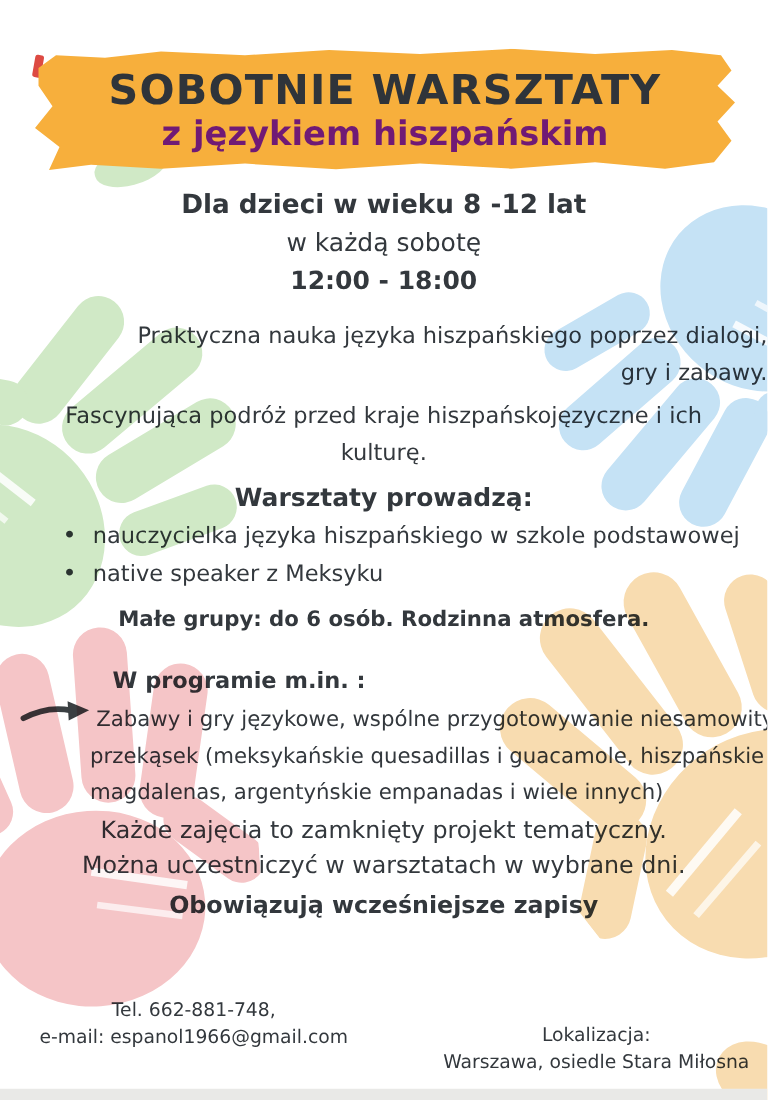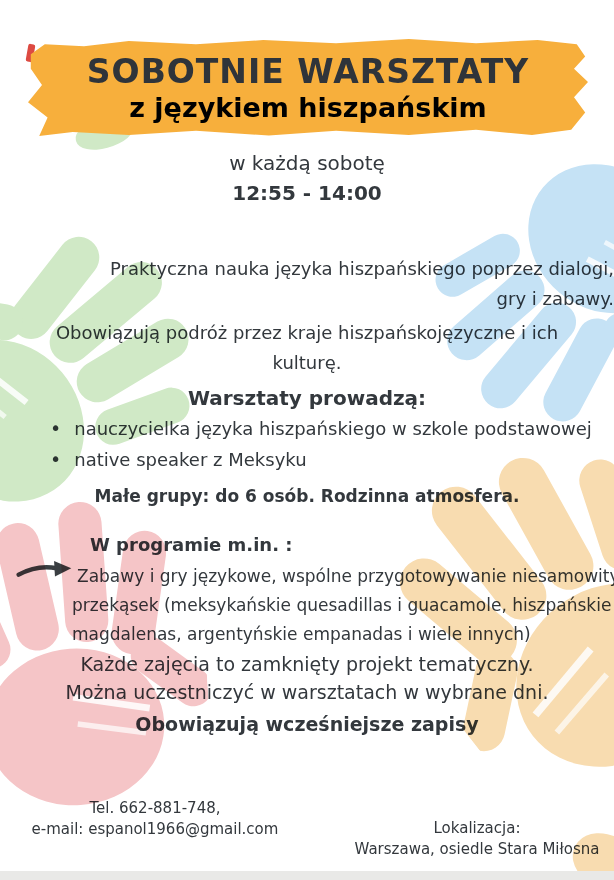--- a/index.html
+++ b/index.html
@@ -19,21 +19,21 @@
     background:#F8DCB0;border-radius:50% 50% 42% 58%;transform:rotate(15deg);}
   .red-mark{position:absolute;z-index:1;left:27px;top:44px;width:7px;height:18px;
     background:#DD4A42;border-radius:2px;transform:rotate(10deg);}
   
   .banner{
     position:absolute;z-index:2;left:28px;top:36px;width:560px;height:102px;background:#F7AF3C;
     display:flex;flex-direction:column;justify-content:center;align-items:center;gap:1px;
     clip-path:polygon(0.5% 18%,3% 8%,10% 10%,18% 5%,30% 8%,42% 4%,55% 7%,68% 3%,80% 7%,91% 4%,98% 8%,99.5% 20%,97.5% 32%,100% 45%,97.5% 60%,99.5% 75%,97% 92%,90% 97%,80% 92%,68% 97%,55% 93%,43% 97.5%,30% 93%,18% 97%,8% 94%,2% 98%,3.5% 80%,0% 65%,2.5% 48%,0.5% 32%);
   }
   .banner-l1{font-weight:bold;font-size:33px;letter-spacing:1px;color:#2F343A;white-space:nowrap;}
-  .banner-l2{font-weight:bold;font-size:27px;color:#000000;white-space:nowrap;}
+  .banner-l2{font-weight:bold;font-size:27px;color:#701a75;white-space:nowrap;}
   
   .content{position:absolute;inset:0;z-index:3;mix-blend-mode:multiply;}
   .blk{position:absolute;left:0;width:100%;text-align:center;}
   .nw{white-space:nowrap;}
   .schedule{top:148px;}
   .schedule .l1{font-size:21px;line-height:31px;font-weight:bold;}
   .schedule .l2{font-size:20px;line-height:30px;}
   .schedule .l3{font-size:20px;line-height:30px;font-weight:bold;}
   .intro1{top:254px;font-size:18px;line-height:30px;text-align:right;}
   .intro2{top:318px;font-size:18px;line-height:30px;}
@@ -87,31 +87,32 @@
   <div class="red-mark"></div>
 
   <div class="banner">
     <div class="banner-l1">SOBOTNIE WARSZTATY</div>
     <div class="banner-l2">z językiem hiszpańskim</div>
   </div>
 
   <div class="content">
 
     <div class="blk schedule">
+      <div class="l1 nw">Dla dzieci w wieku 8 -12 lat</div>
       <div class="l2 nw">w każdą sobotę</div>
-      <div class="l3 nw">12:55 - 14:00</div>
+      <div class="l3 nw">12:00 - 18:00</div>
     </div>
 
     <div class="blk intro1">
       <div class="nw">Praktyczna nauka języka hiszpańskiego poprzez dialogi,</div>
       <div class="nw">gry i zabawy.</div>
     </div>
 
     <div class="blk intro2">
-      <div class="nw">Obowiązują podróż przez kraje hiszpańskojęzyczne i ich</div>
+      <div class="nw">Fascynująca podróż przed kraje hiszpańskojęzyczne i ich</div>
       <div class="nw">kulturę.</div>
     </div>
 
     <div class="blk leaders-h nw">Warsztaty prowadzą:</div>
 
     <div class="bullets">
       <div class="bullet-row">
         <span class="dot">•</span>
         <span class="nw">nauczycielka języka hiszpańskiego w szkole podstawowej</span>
       </div>

